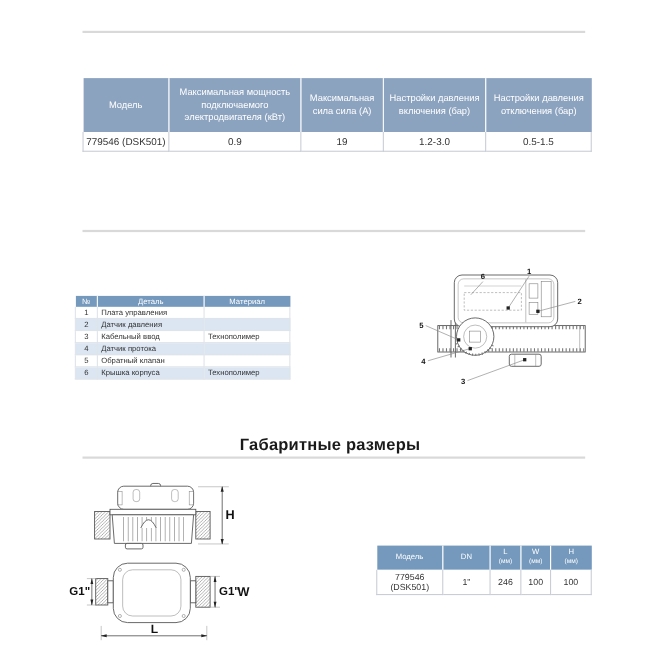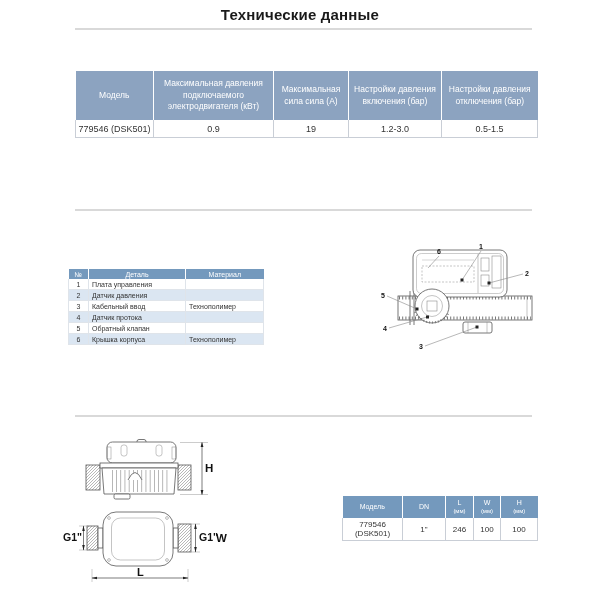--- a/index.html
+++ b/index.html
@@ -54,35 +54,34 @@
   }
   .schematic{position:absolute;left:370px;top:232px;width:180px;height:133px;}
   .dims{position:absolute;left:62px;top:436px;width:170px;height:154px;}
   svg text{font-family:"Liberation Sans", sans-serif;}
 </style>
 </head>
 <body>
 
 <div class="page">
 
-  <div class="title" style="top:6px">Технические данные</div>
   <div class="rule" style="top:28px"></div>
 
   <table class="t1">
     <colgroup>
         <col style="width:78px">
         <col style="width:120px">
         <col style="width:75px">
         <col style="width:93px">
         <col style="width:96px">
       </colgroup>
     <tbody>
         <tr>
       <th>Модель</th>
-      <th>Максимальная давления подключаемого электродвигателя (кВт)</th>
+      <th>Максимальная мощность подключаемого электродвигателя (кВт)</th>
       <th>Максимальная сила сила (А)</th>
       <th>Настройки давления включения (бар)</th>
       <th>Настройки давления отключения (бар)</th>
     </tr>
     <tr>
       <td>779546 (DSK501)</td>
       <td>0.9</td>
       <td>19</td>
       <td>1.2-3.0</td>
       <td>0.5-1.5</td>
@@ -190,20 +189,21 @@
     <g fill="#111" font-size="7" font-weight="bold" text-anchor="middle">
       <text x="111" y="17">1</text>
       <text x="157" y="44">2</text>
       <text x="51" y="117">3</text>
       <text x="15" y="99">4</text>
       <text x="13" y="66">5</text>
       <text x="69" y="22">6</text>
     </g>
   </svg>
 
+  <div class="title" style="top:396px">Габаритные размеры</div>
   <div class="rule" style="top:415px"></div>
 
   <svg class="dims" viewBox="0 0 170 154">
     <defs>
       <pattern id="hatch" width="3" height="3" patternUnits="userSpaceOnUse">
         <path d="M0,3 L3,0" stroke="#888" stroke-width="0.6"></path>
       </pattern>
     </defs>
 
     <g stroke="#555" fill="#fff" stroke-width="0.8">

